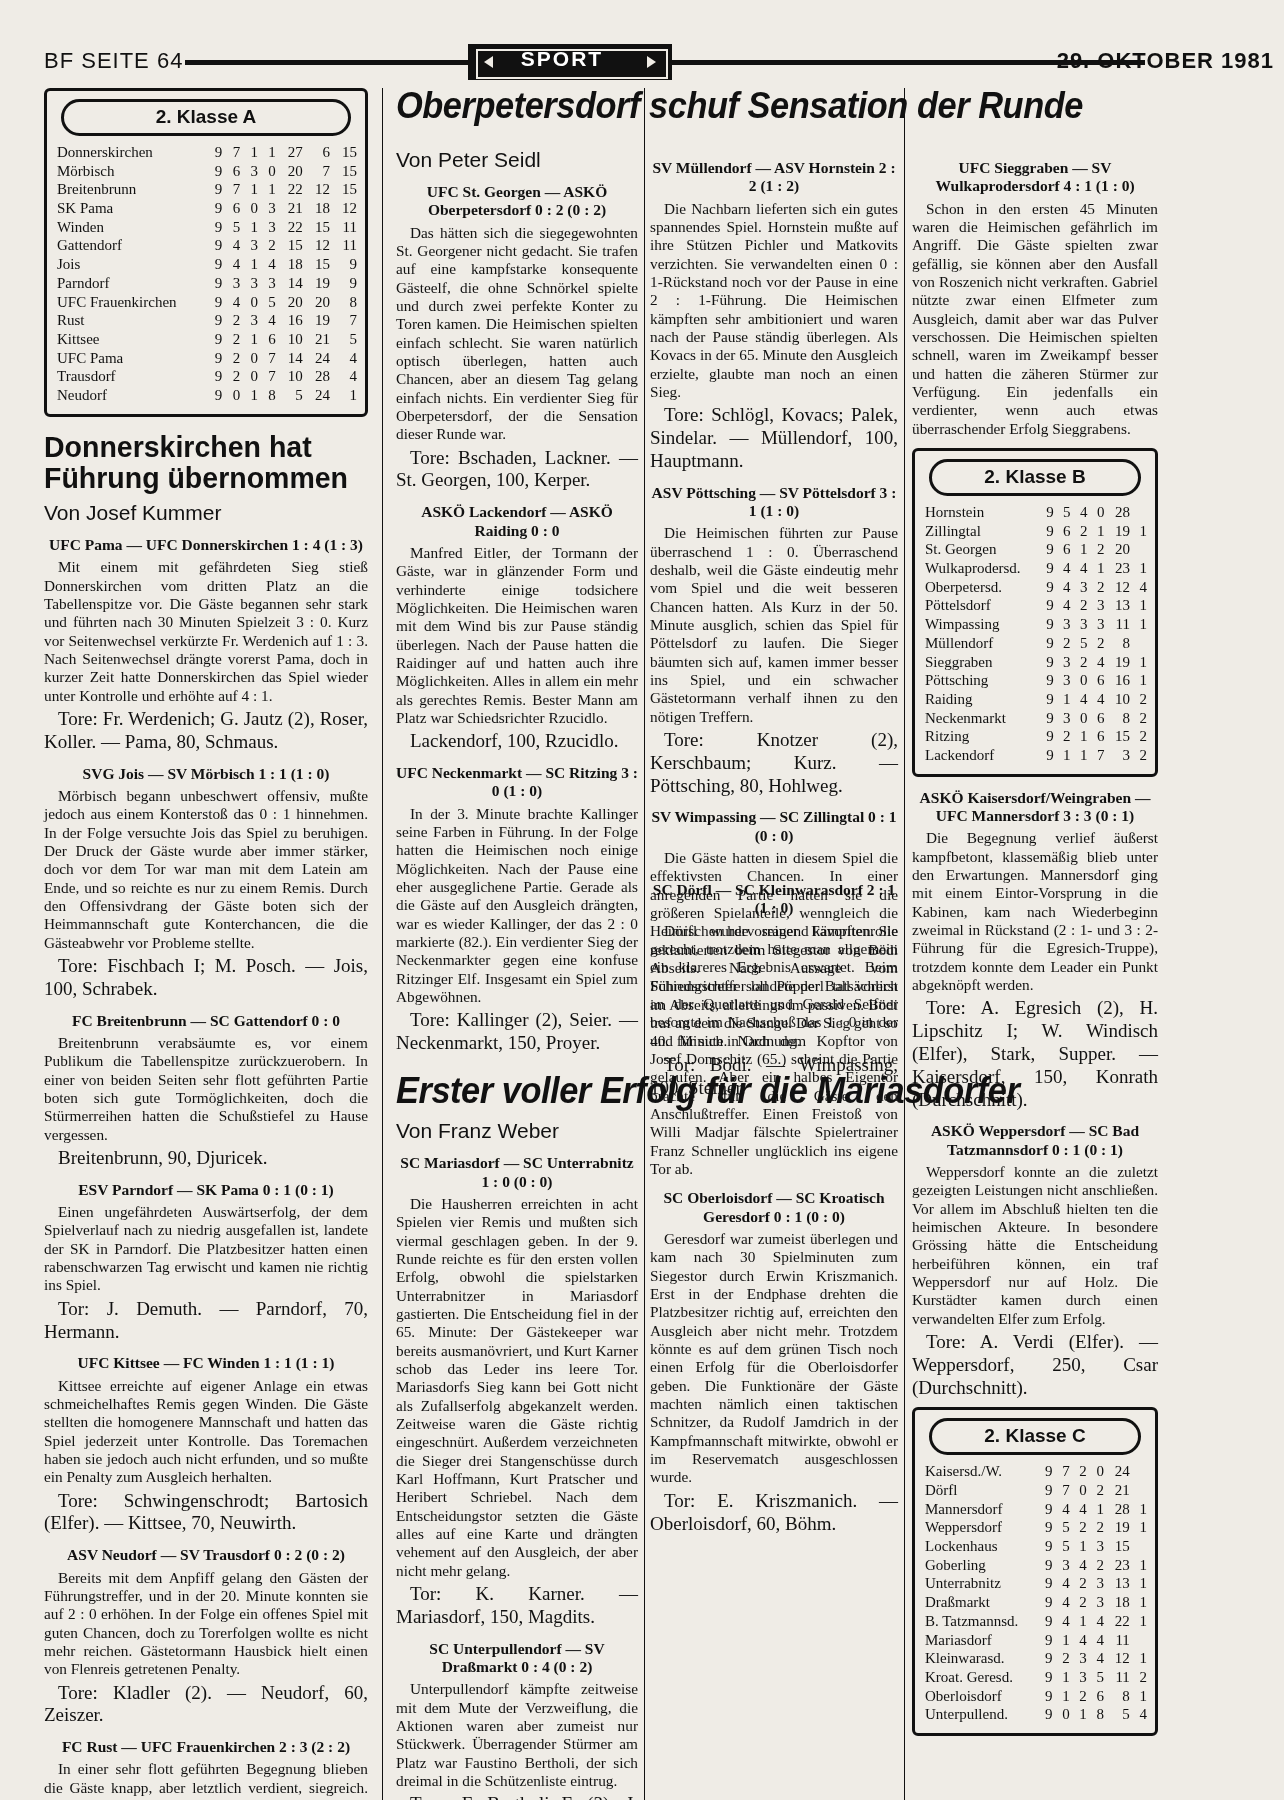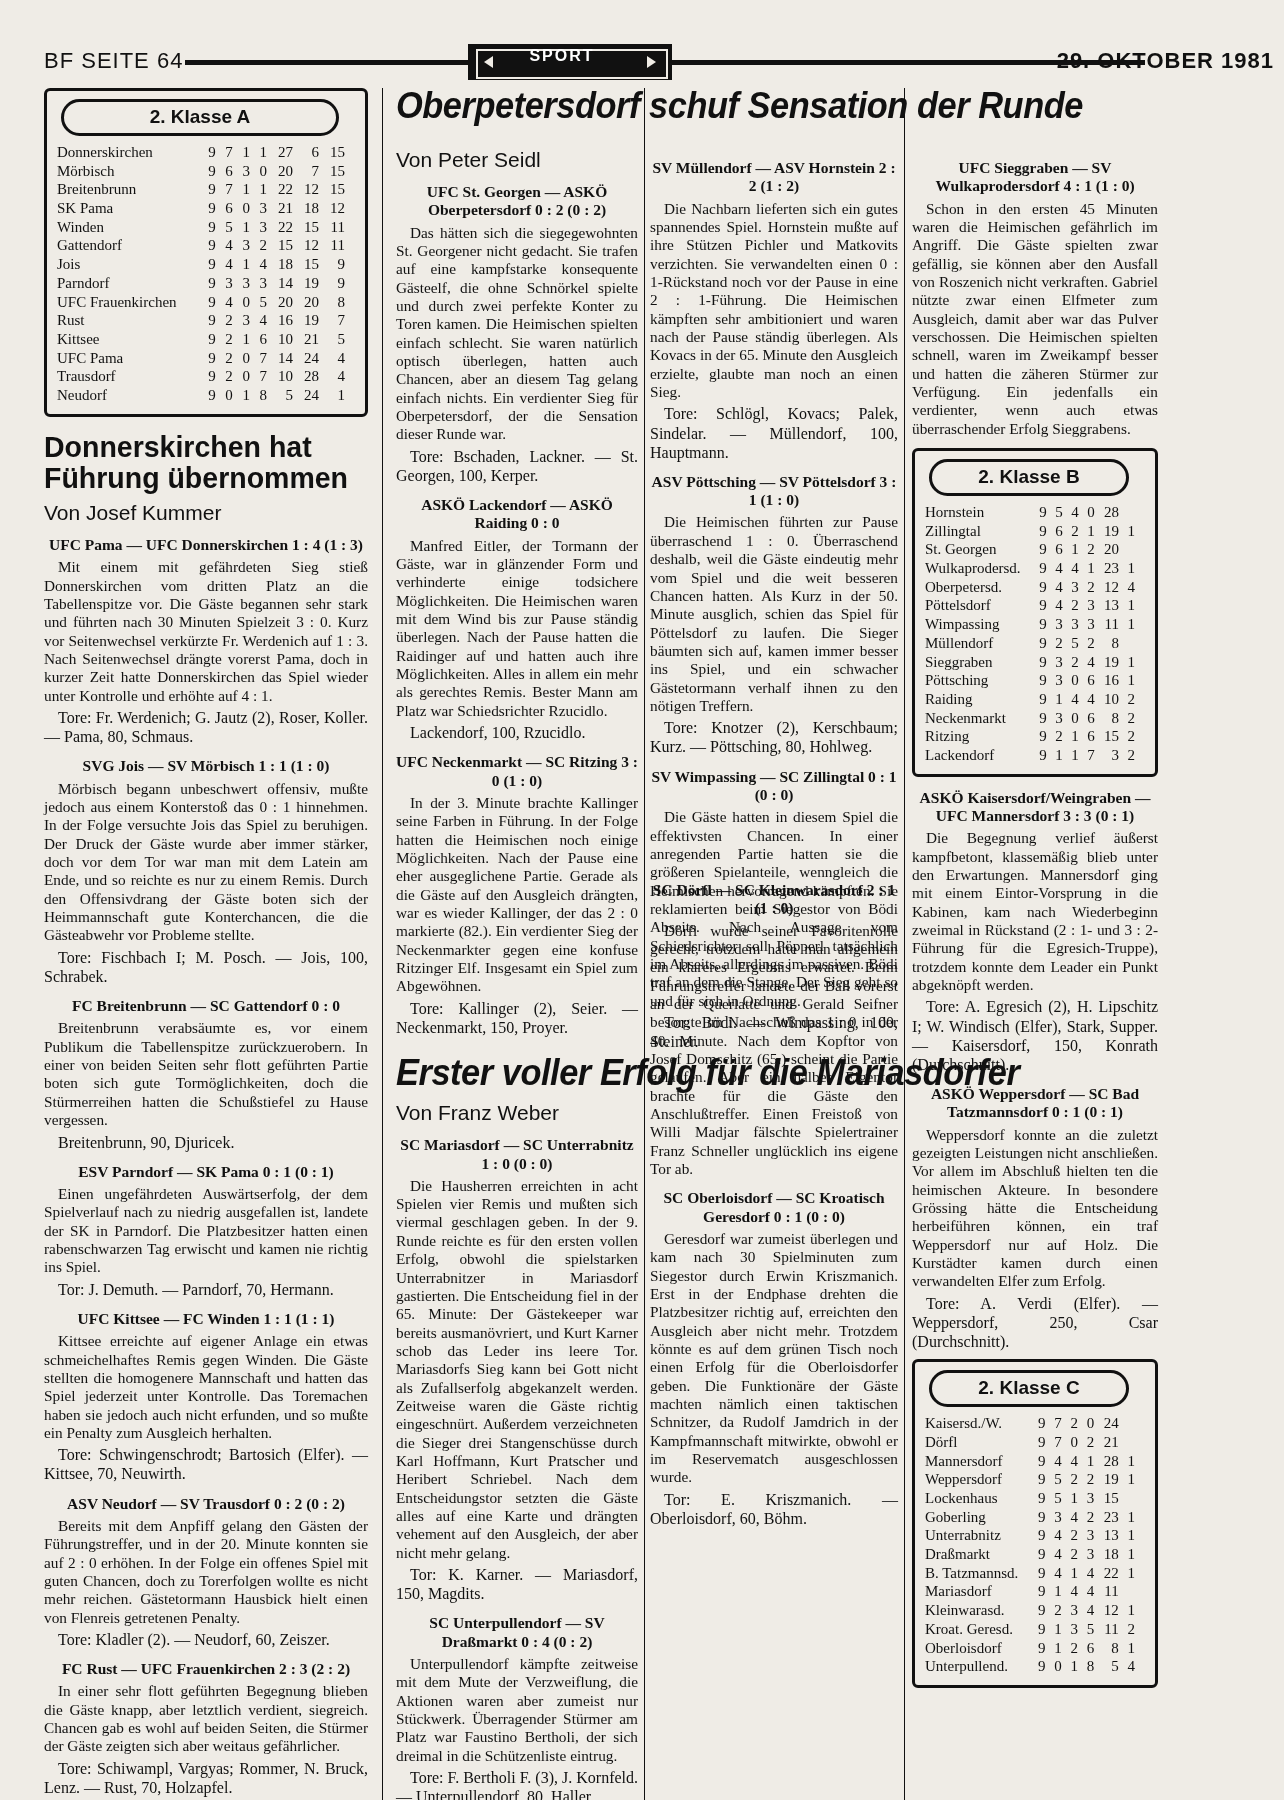--- a/index.html
+++ b/index.html
@@ -14,36 +14,36 @@
   .page{position:relative;width:1284px;height:1800px;}
 
   
   .masthead{position:absolute;left:0;top:42px;width:1284px;height:42px;}
   .mast-left{position:absolute;left:44px;top:6px;font-family:"Liberation Sans",sans-serif;font-weight:normal;font-size:22px;letter-spacing:1px;}
   .mast-right{position:absolute;right:10px;top:6px;font-family:"Liberation Sans",sans-serif;font-weight:bold;font-size:22px;letter-spacing:1px;}
   .rule-left{position:absolute;left:185px;top:18px;width:283px;height:5px;background:#111;}
   .rule-right{position:absolute;left:672px;top:18px;width:473px;height:5px;background:#111;}
   .sportbox{position:absolute;left:468px;top:2px;width:204px;height:36px;background:#111;}
   .sportbox .inner{position:absolute;left:8px;top:5px;width:188px;height:26px;border:2px solid #efece6;}
-  .sportbox .txt{position:absolute;left:0;top:3px;width:188px;text-align:center;color:#fff;font-family:"Liberation Sans",sans-serif;font-weight:bold;font-size:16px;letter-spacing:2px;}
+  .sportbox .txt{position:absolute;left:0;top:3px;width:188px;text-align:center;color:#fff;font-family:"Liberation Sans",sans-serif;font-weight:bold;font-size:21px;letter-spacing:2px;}
   .sportbox .tri{position:absolute;top:12px;width:0;height:0;border-top:6px solid transparent;border-bottom:6px solid transparent;}
   .tri-l{left:16px;border-right:9px solid #efece6;}
   .tri-r{right:16px;border-left:9px solid #efece6;}
 
   
   .col{position:absolute;top:88px;}
   .c1{left:44px;width:324px;}
   .c2{left:396px;width:242px;}
   .c3{left:650px;width:248px;}
   .c4{left:912px;width:246px;}
 
   .colrule{position:absolute;top:88px;width:1px;background:#111;height:1712px;}
 
   
-  .tblbox{border:3px solid #111;border-radius:6px;padding:6px 20px 8px 8px;background:transparent;}
+  .tblbox{border:3px solid #111;border-radius:6px;padding:6px 8px 8px 8px;background:transparent;}
   .tbl-title{text-align:center;font-family:"Liberation Sans",sans-serif;font-weight:bold;font-size:19px;border:3px solid #111;border-radius:22px;padding:4px 0 5px 0;margin:2px 6px 8px 6px;}
   table.standings{width:100%;border-collapse:collapse;font-family:"Liberation Serif",serif;font-size:15px;}
   table.standings td{padding:0 0 1px 0;line-height:1.18;white-space:nowrap;}
   table.standings td.team{text-align:left;padding-left:2px;}
   table.standings td.n{text-align:right;padding-left:7px;font-variant-numeric:tabular-nums;}
 
   
   .hl-big{
     font-family:"Liberation Sans",sans-serif;
     font-weight:bold;font-style:italic;
@@ -62,21 +62,21 @@
   .byline{font-family:"Liberation Sans",sans-serif;font-size:21px;margin:0 0 10px 0;}
 
   .sub{font-family:"Liberation Serif",serif;font-weight:bold;font-size:15.5px;text-align:center;line-height:1.18;margin:11px 0 4px 0;}
   p.body{
     font-size:15.3px;line-height:1.2;
     text-align:justify;text-justify:inter-word;
     margin:0 0 3px 0;
     hyphens:auto;
     text-indent:14px;
   }
-  .tore{font-size:16px;line-height:1.2;text-align:justify;margin:2px 0 4px 0;text-indent:14px;}
+  .tore{font-size:19px;line-height:1.2;text-align:justify;margin:2px 0 4px 0;text-indent:14px;}
 </style>
 </head>
 <body>
 
 <div class="page">
 
   <div class="masthead">
     <div class="mast-left">BF  SEITE 64</div>
     <div class="rule-left"></div>
     <div class="sportbox">

